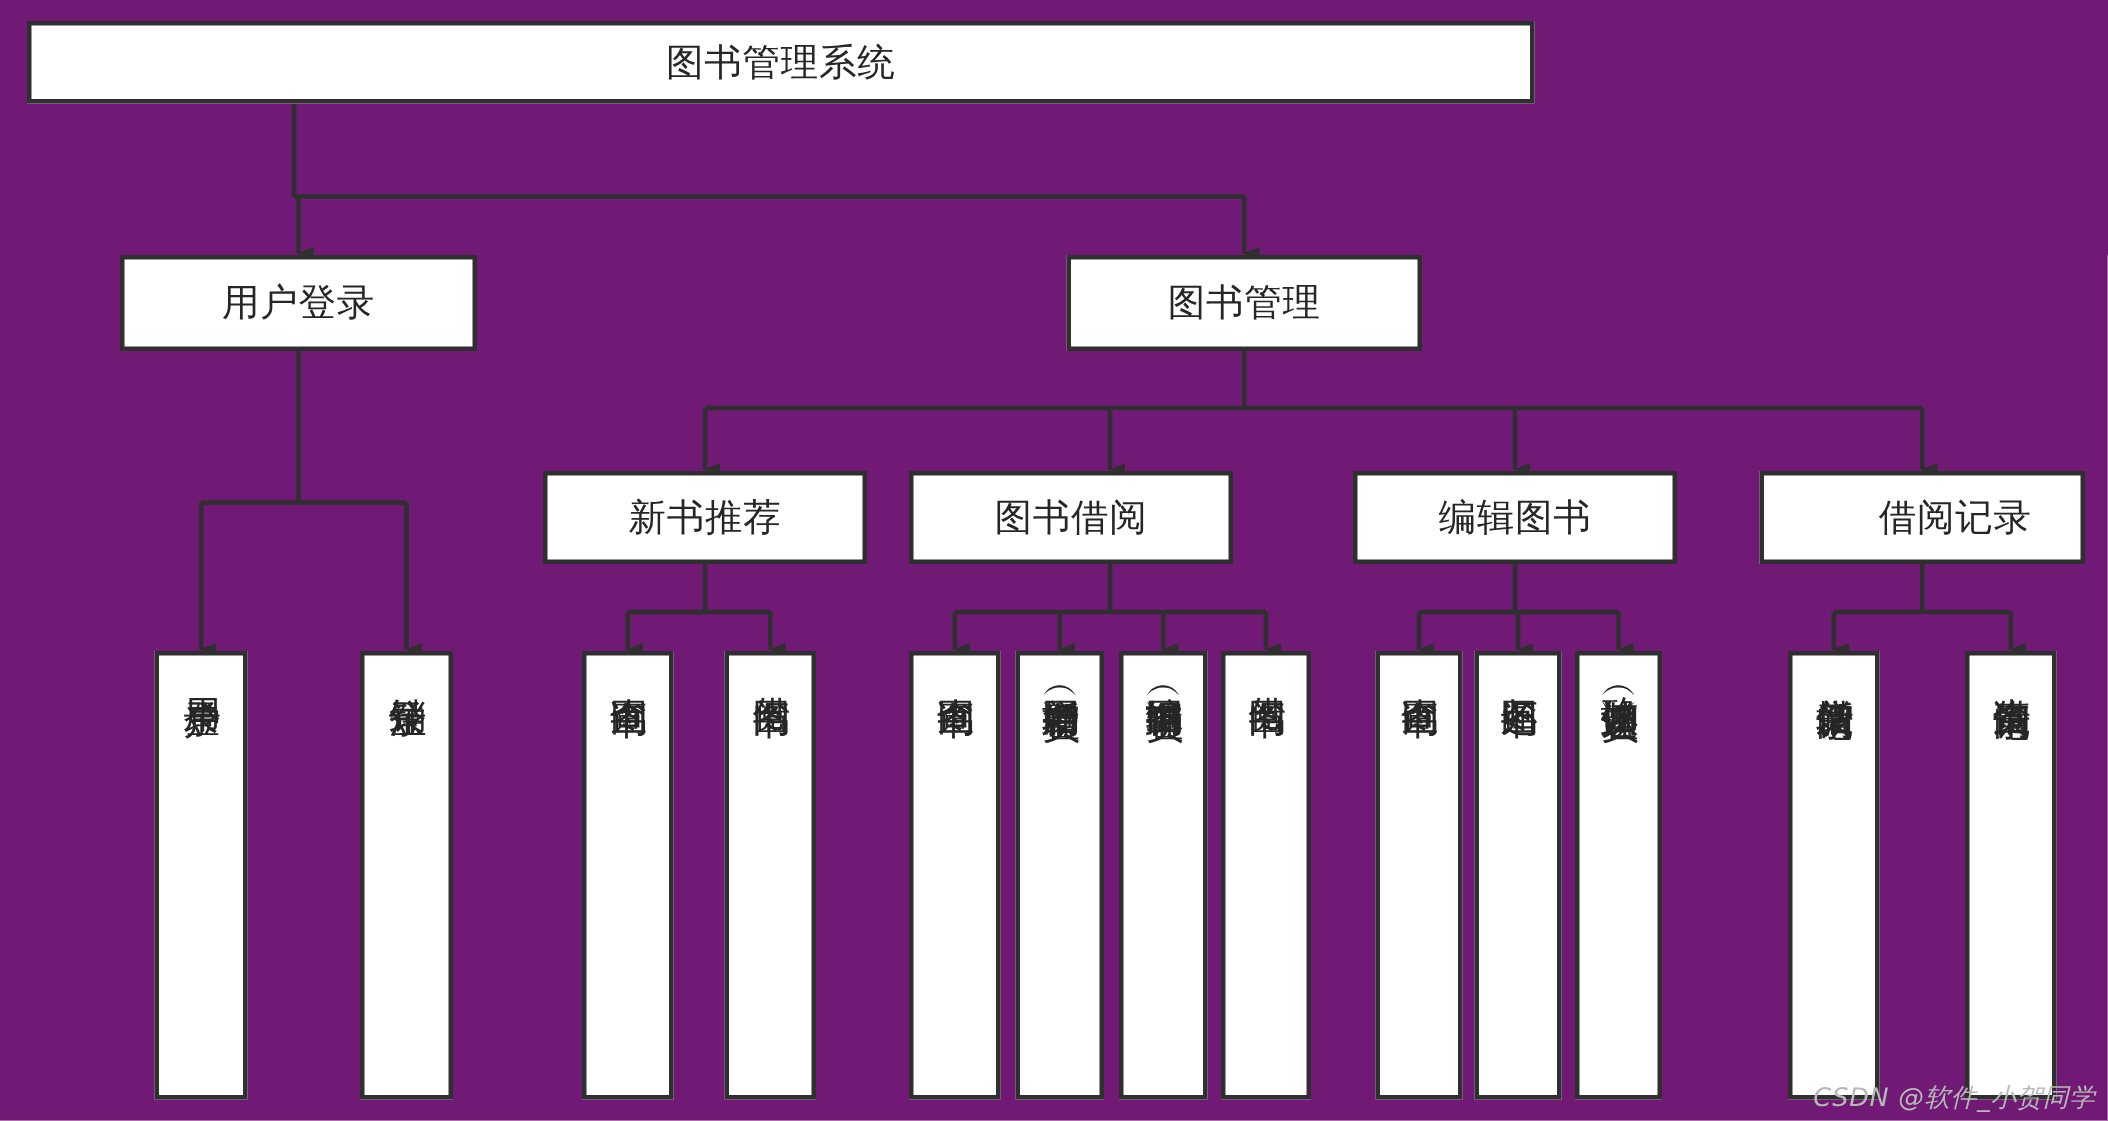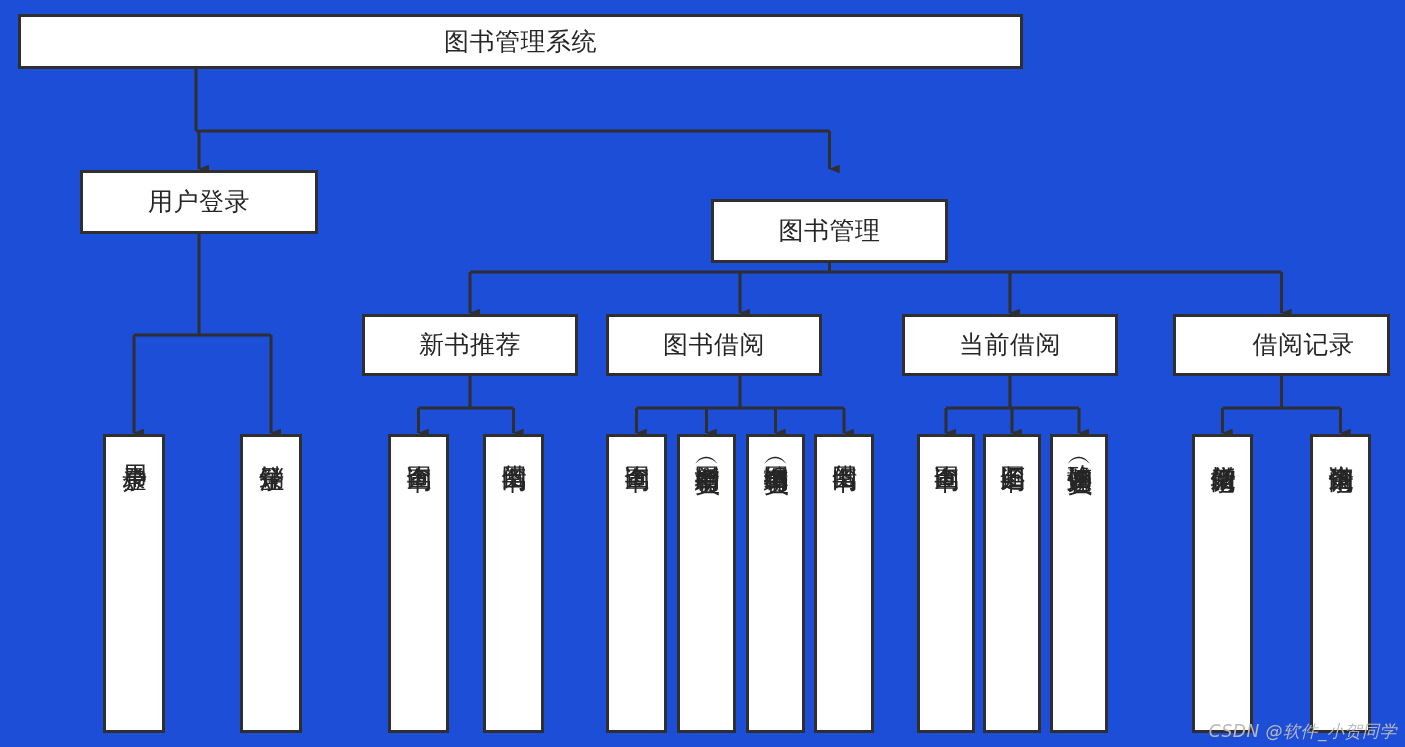--- a/index.html
+++ b/index.html
@@ -11,21 +11,21 @@
     font-family: "DejaVu Sans", "Liberation Sans", sans-serif;
     width: 1405px;
     height: 747px;
     overflow: hidden;
     position: relative;
   }
   #diagram-root {
     position: relative;
     width: 1405px;
     height: 747px;
-    background: #1d4ed8;
+    background: #701a75;
   }
   #edges-layer {
     position: absolute;
     left: 0;
     top: 0;
     width: 1405px;
     height: 747px;
     pointer-events: none;
   }
   .node {
@@ -116,25 +116,25 @@
         <path d="M1281.5,376 L1281.5,408"></path>
         <path d="M1222.5,408 L1340.5,408"></path>
         <path d="M1222.5,408 L1222.5,433" marker-end="url(#arrowhead)"></path>
         <path d="M1340.5,408 L1340.5,433" marker-end="url(#arrowhead)"></path>
       </g>
   </svg>
 
   <div class="node horiz root-node" style="left: 18px; top: 14px; width: 1005px; height: 55px;">图书管理系统</div>
 
   <div class="node horiz" style="left: 80px; top: 170px; width: 238px; height: 64px;">用户登录</div>
-  <div class="node horiz" style="left: 711px; top: 170px; width: 237px; height: 64px; margin-top: 29px;">图书管理</div>
+  <div class="node horiz" style="left: 711px; top: 170px; width: 237px; height: 64px;">图书管理</div>
 
   <div class="node horiz" style="left: 362px; top: 314px; width: 216px; height: 62px;">新书推荐</div>
   <div class="node horiz" style="left: 606px; top: 314px; width: 216px; height: 62px;">图书借阅</div>
-  <div class="node horiz" style="left: 902px; top: 314px; width: 216px; height: 62px;">当前借阅</div>
+  <div class="node horiz" style="left: 902px; top: 314px; width: 216px; height: 62px;">编辑图书</div>
   <div class="node horiz" style="left: 1173px; top: 314px; width: 217px; height: 62px; padding-left: 44px;">借阅记录</div>
 
   <div class="node leaf" style="left: 103px; top: 434px; width: 62px; height: 299px;">
     <span class="vlabel">用户登录</span>
   </div>
   <div class="node leaf" style="left: 240px; top: 434px; width: 62px; height: 299px;">
     <span class="vlabel">注销登录</span>
   </div>
   <div class="node leaf" style="left: 388px; top: 434px; width: 61px; height: 299px;">
     <span class="vlabel">查询图书</span>

